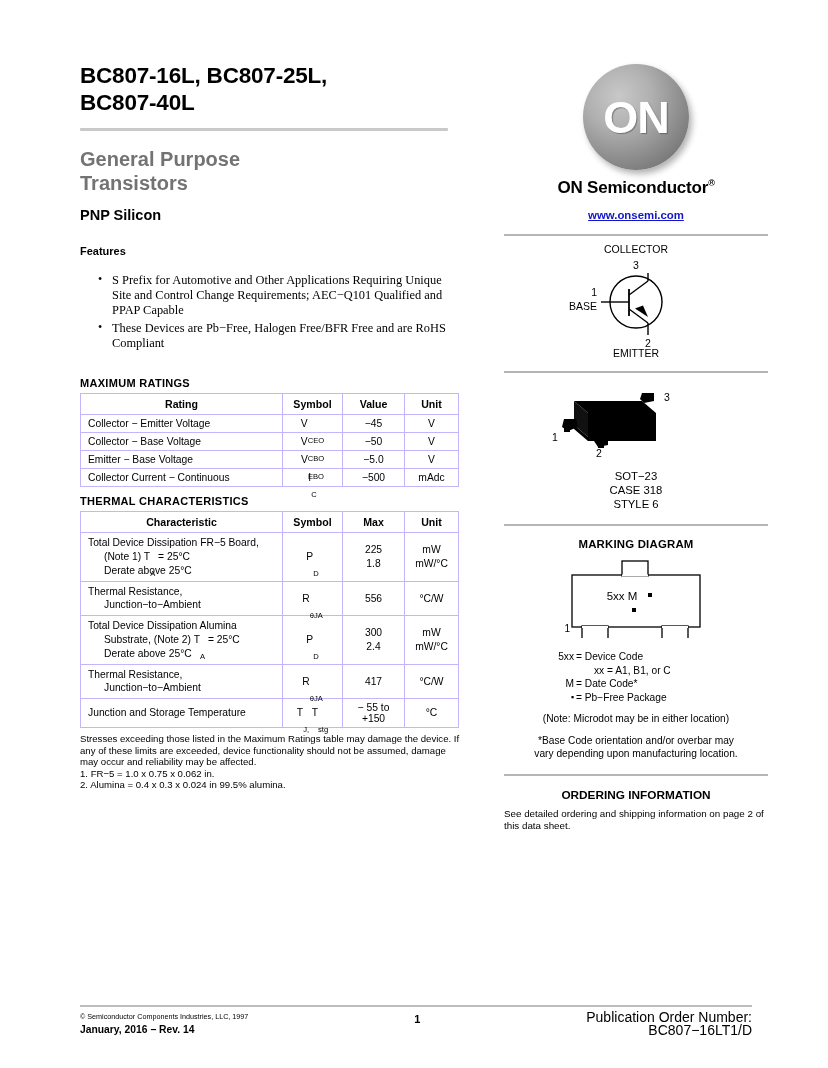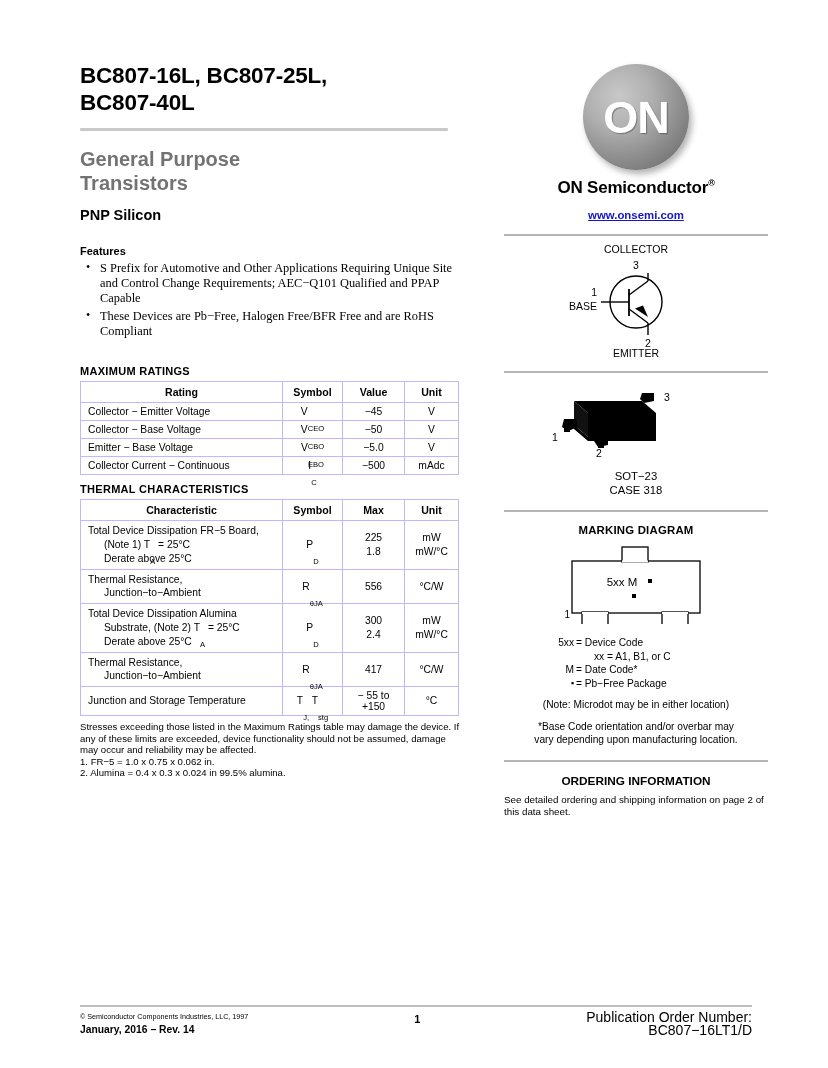--- a/index.html
+++ b/index.html
@@ -21,21 +21,21 @@
   .title-rule{
     height:3px;background:#c9c9c9;margin:12px 0 16px 0;width:368px;
     border-radius:1px;
   }
   .subtitle{
     font-size:20px;font-weight:bold;line-height:24px;margin:0 0 12px 0;color:#737373;
   }
   .sub2{font-size:14.5px;font-weight:bold;margin:0 0 22px 0;color:#000;}
 
   .features-h{font-size:11px;font-weight:bold;margin:0 0 4px 0;font-family:"Liberation Sans",sans-serif;}
-  ul.features{margin:4px;padding:0;list-style:none;}
+  ul.features{margin:16px;padding:0;list-style:none;}
   ul.features li{
     position:relative;padding-left:16px;margin-bottom:2px;
     font-family:"Liberation Serif", serif;
     font-size:12.4px;line-height:15.2px;color:#000;
   }
   ul.features li:before{
     content:"\2022";position:absolute;left:2px;top:-1px;font-size:12px;
   }
 
   .sec-h{
@@ -337,20 +337,21 @@
         <polygon points="92,56 104,56 104,66 94,68 90,62" fill="#000"></polygon>
         <rect x="94" y="60" width="6" height="9" fill="#000"></rect>
         <polygon points="138,14 150,14 150,22 140,24 136,20" fill="#000"></polygon>
         <text x="160" y="22" font-family="Liberation Sans, sans-serif" font-size="10.5" fill="#000">3</text>
         <text x="48" y="62" font-family="Liberation Sans, sans-serif" font-size="10.5" fill="#000">1</text>
         <text x="92" y="78" font-family="Liberation Sans, sans-serif" font-size="10.5" fill="#000">2</text>
       </svg>
       <div class="pkg-label">
         <div>SOT−23</div>
         <div>CASE 318</div>
+        <div>STYLE 6</div>
       </div>
     </div>
 
     <div class="hrule"></div>
 
     
     <div class="mk-h">MARKING DIAGRAM</div>
     <svg width="264" height="80" viewBox="0 0 264 80">
       <rect x="68" y="17" width="128" height="52" fill="none" stroke="#000" stroke-width="1.3"></rect>
       <rect x="118" y="3" width="26" height="15" fill="#fff" stroke="#000" stroke-width="1.3"></rect>

